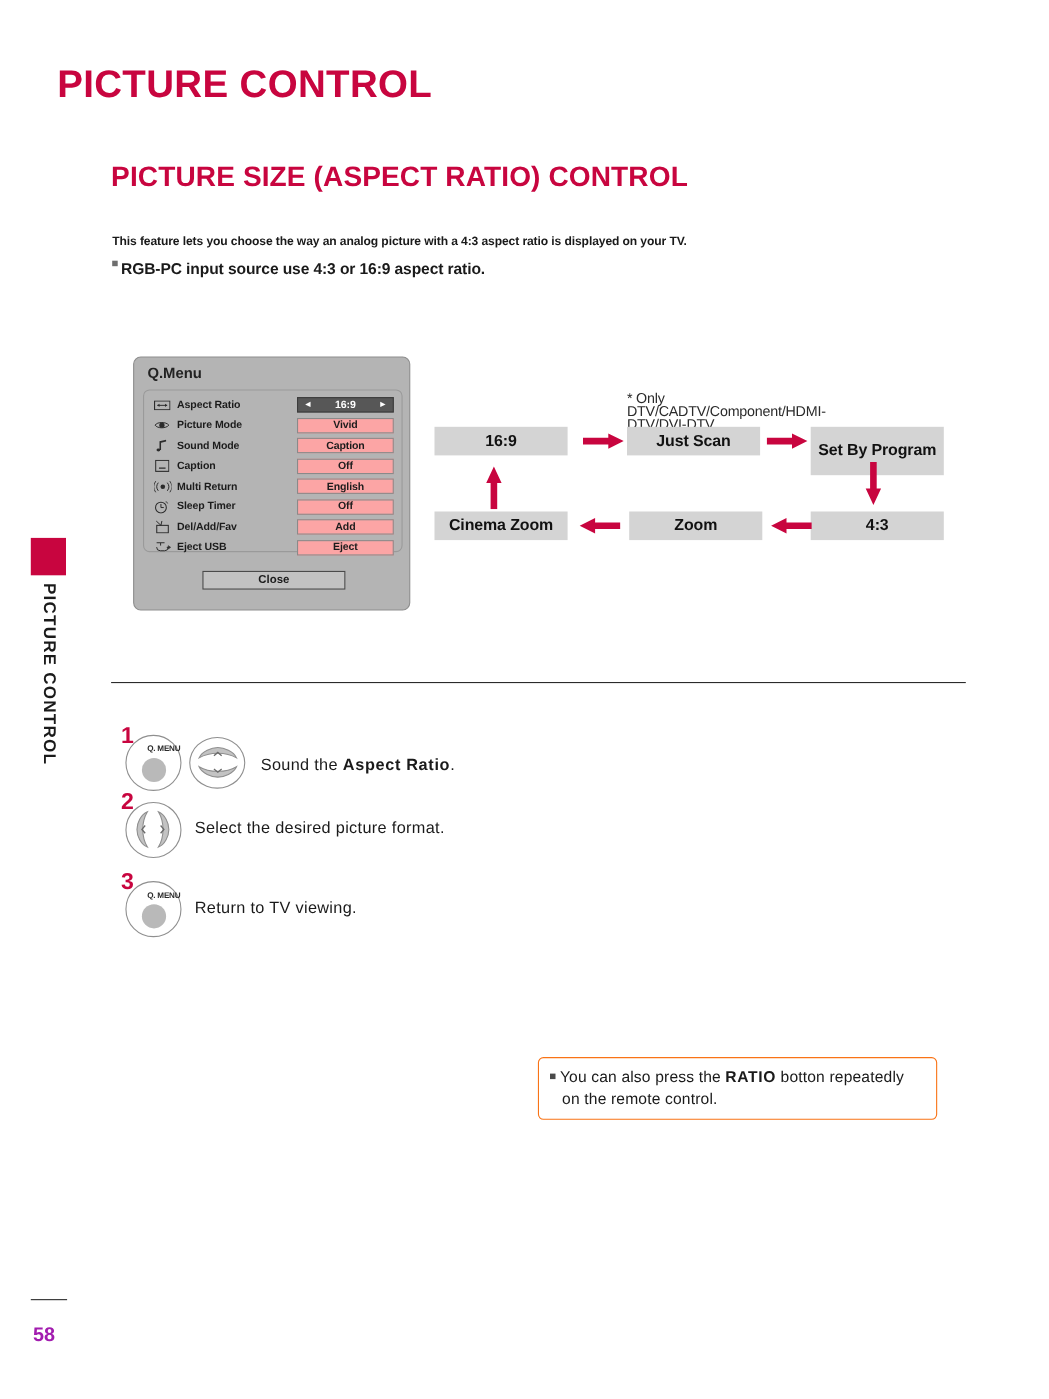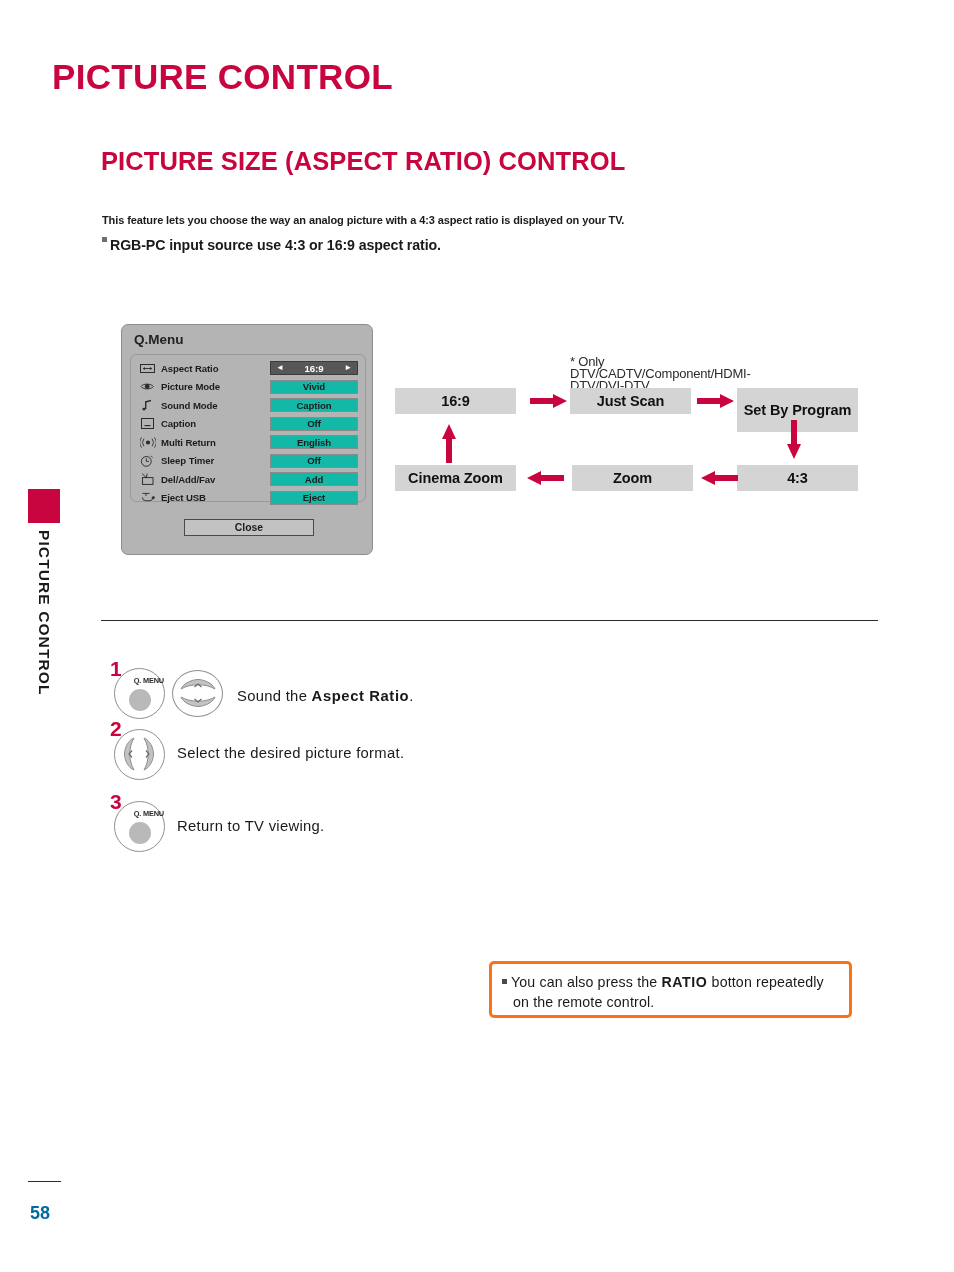--- a/index.html
+++ b/index.html
@@ -147,21 +147,21 @@
     color: #1c1c1c;
     white-space: nowrap;
     flex: 1 1 auto;
     letter-spacing: -0.1px;
   }
   .qmenu-value {
     width: 88px;
     height: 14px;
     margin-right: 7px;
     flex: 0 0 auto;
-    background: #14b8a6;
+    background: #fca5a5;
     border: 1px solid #8a8a8a;
     box-sizing: border-box;
     font-size: 9.6px;
     font-weight: bold;
     color: #1c1c1c;
     display: flex;
     align-items: center;
     justify-content: center;
     letter-spacing: -0.1px;
   }
@@ -304,21 +304,21 @@
   #step-text-3 { left: 177px; top: 818px; }
   #step-text-1 b { font-weight: bold; letter-spacing: 0.6px; }
 
   
   #note-box {
     position: absolute;
     left: 489px;
     top: 961px;
     width: 363px;
     height: 57px;
-    border: 3px solid #f97316;
+    border: 1px solid #f97316;
     border-radius: 5px;
     box-sizing: border-box;
     padding: 8px 10px 0 10px;
   }
   #note-text {
     font-size: 14.2px;
     line-height: 20px;
     color: #1a1a1a;
     letter-spacing: 0.15px;
     text-indent: -11px;
@@ -342,21 +342,21 @@
     width: 33px;
     height: 0;
     border-top: 1.6px solid #2b2b2b;
   }
   #page-number {
     position: absolute;
     left: 30px;
     top: 1203px;
     font-size: 18px;
     font-weight: bold;
-    color: #0369a1;
+    color: #a21caf;
   }
 </style>
 </head>
 <body>
 
 <div id="side-tab-block"></div>
 <div id="side-tab-label">PICTURE CONTROL</div>
 
 <div id="chapter-title">PICTURE CONTROL</div>
 <div id="section-title">PICTURE SIZE (ASPECT RATIO) CONTROL</div>

